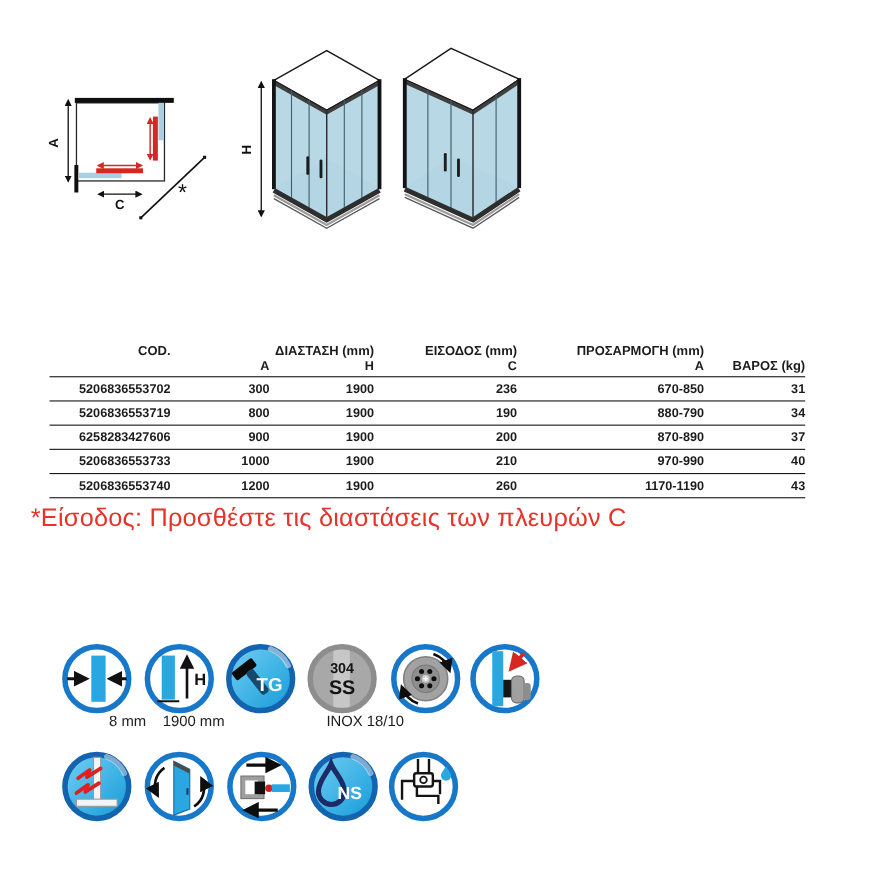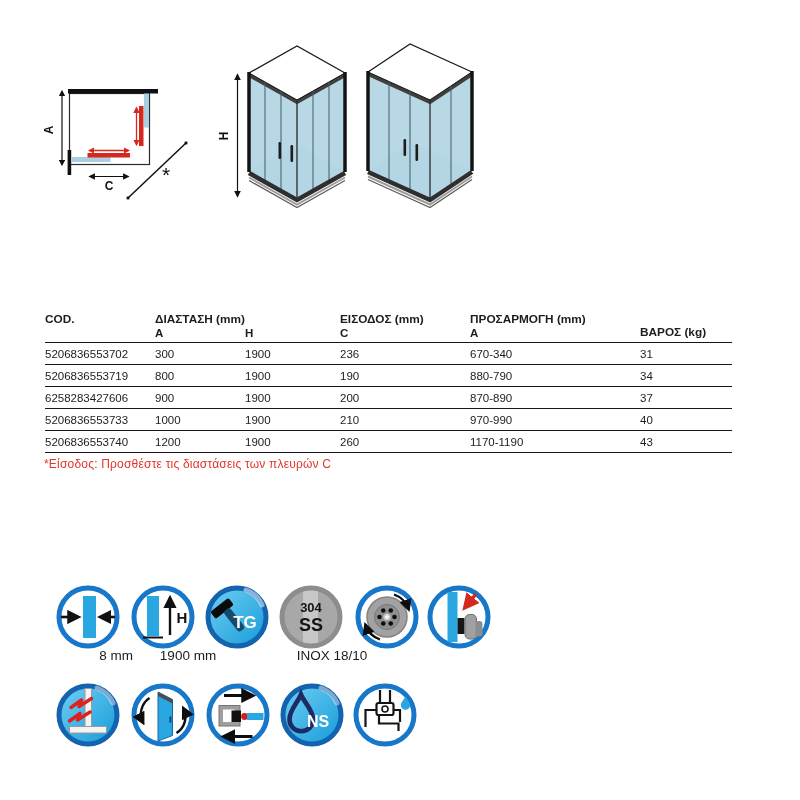--- a/index.html
+++ b/index.html
@@ -8,27 +8,27 @@
   svg text{font-family:"Liberation Sans",sans-serif;}
 
   
   #top-diagrams{position:absolute;left:0;top:0;}
 
   
   .spec-table{position:absolute;left:45px;top:299px;width:687px;font-size:11.5px;}
   .t-row{display:grid;grid-template-columns:110px 90px 95px 130px 170px 92px;align-items:center;}
   .t-row.head1{height:24px;font-weight:600;font-size:11.8px;}
   .t-row.head2{height:19px;font-weight:600;border-bottom:1.6px solid #161616;}
-  .t-row.data{height:21px;border-bottom:1.6px solid #161616;font-weight:400;}
-  .t-cell{text-align:left;white-space:nowrap;}
+  .t-row.data{height:21px;border-bottom:1.6px solid #161616;font-weight:700;}
+  .t-cell{text-align:right;white-space:nowrap;}
   .span2{grid-column:2 / span 2;}
   .c4{grid-column:4;} .c5{grid-column:5;} .c6{grid-column:6;margin-top:26px;}
 
   
-  .note{position:absolute;left:44px;top:457px;font-size:12px;color:#e6332a;letter-spacing:.2px;}
+  .note{position:absolute;left:28px;top:457px;font-size:23px;color:#e6332a;letter-spacing:.2px;}
 
   
   .icn{position:absolute;width:72px;height:72px;}
   .icon-label{position:absolute;top:648px;transform:translateX(-50%);
               font-size:13.5px;color:#1c1c1c;white-space:nowrap;margin-left:28px;}
 </style>
 </head>
 <body>
 
 <div class="canvas">
@@ -126,21 +126,21 @@
       <div class="t-cell">C</div>
       <div class="t-cell">A</div>
       <div class="t-cell"></div>
     </div>
 
     <div class="t-row data">
       <div class="t-cell">5206836553702</div>
       <div class="t-cell">300</div>
       <div class="t-cell">1900</div>
       <div class="t-cell">236</div>
-      <div class="t-cell">670-340</div>
+      <div class="t-cell">670-850</div>
       <div class="t-cell">31</div>
     </div>
     <div class="t-row data">
       <div class="t-cell">5206836553719</div>
       <div class="t-cell">800</div>
       <div class="t-cell">1900</div>
       <div class="t-cell">190</div>
       <div class="t-cell">880-790</div>
       <div class="t-cell">34</div>
     </div>
@@ -255,21 +255,21 @@
       </defs>
     <circle cx="36" cy="36" r="29" fill="#fff" stroke="#1777c8" stroke-width="5"></circle>
     <rect x="24.5" y="11" width="10" height="50" fill="#2aa7e0"></rect>
     <line x1="53" y1="13" x2="42" y2="26.5" stroke="#d5281e" stroke-width="3.4" marker-end="url(#m6)"></line>
     <rect x="34.5" y="37" width="7" height="16" fill="#161616"></rect>
     <rect x="42" y="33.5" width="11.5" height="24.5" rx="4.5" fill="#a0a0a0" stroke="#6d6d6d" stroke-width="1"></rect>
     <rect x="52.5" y="40" width="7" height="15.5" rx="3" fill="#8d8d8d"></rect>
   </svg>
 
   <div class="icon-label" style="left:88px">8 mm</div>
-  <div class="icon-label" style="left:160px">1900 mm</div>
+  <div class="icon-label" style="left:148px">1900 mm</div>
   <div class="icon-label" style="left:304px">INOX 18/10</div>
 
   <svg class="icn" style="left:52px;top:679px" viewBox="0 0 72 72">
     <defs>
         <linearGradient id="g7" x1="0" y1="0" x2="1" y2="1">
           <stop offset="0" stop-color="#72cff4"></stop>
           <stop offset="1" stop-color="#149bd8"></stop>
         </linearGradient>
       </defs>
     <circle cx="36" cy="36" r="29" fill="url(#g7)" stroke="#1363ae" stroke-width="5"></circle>

